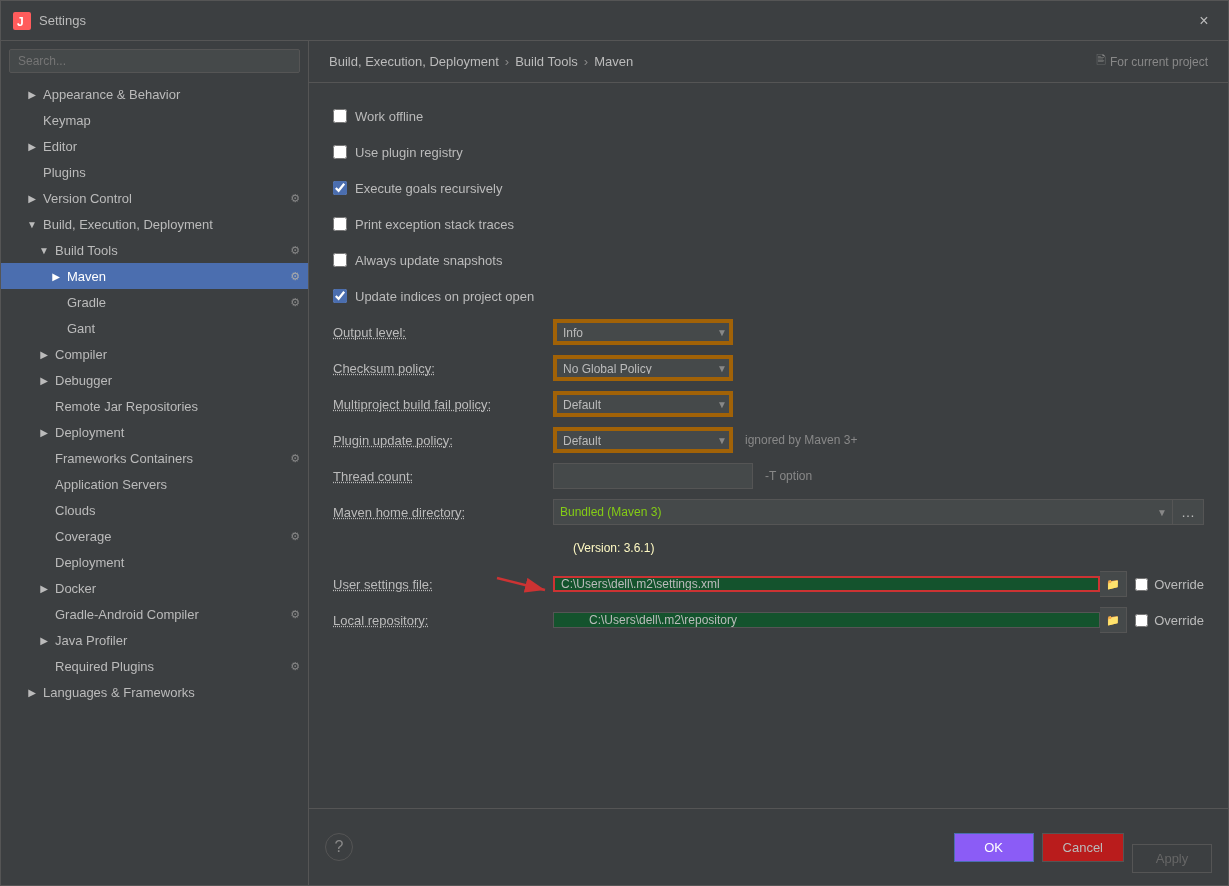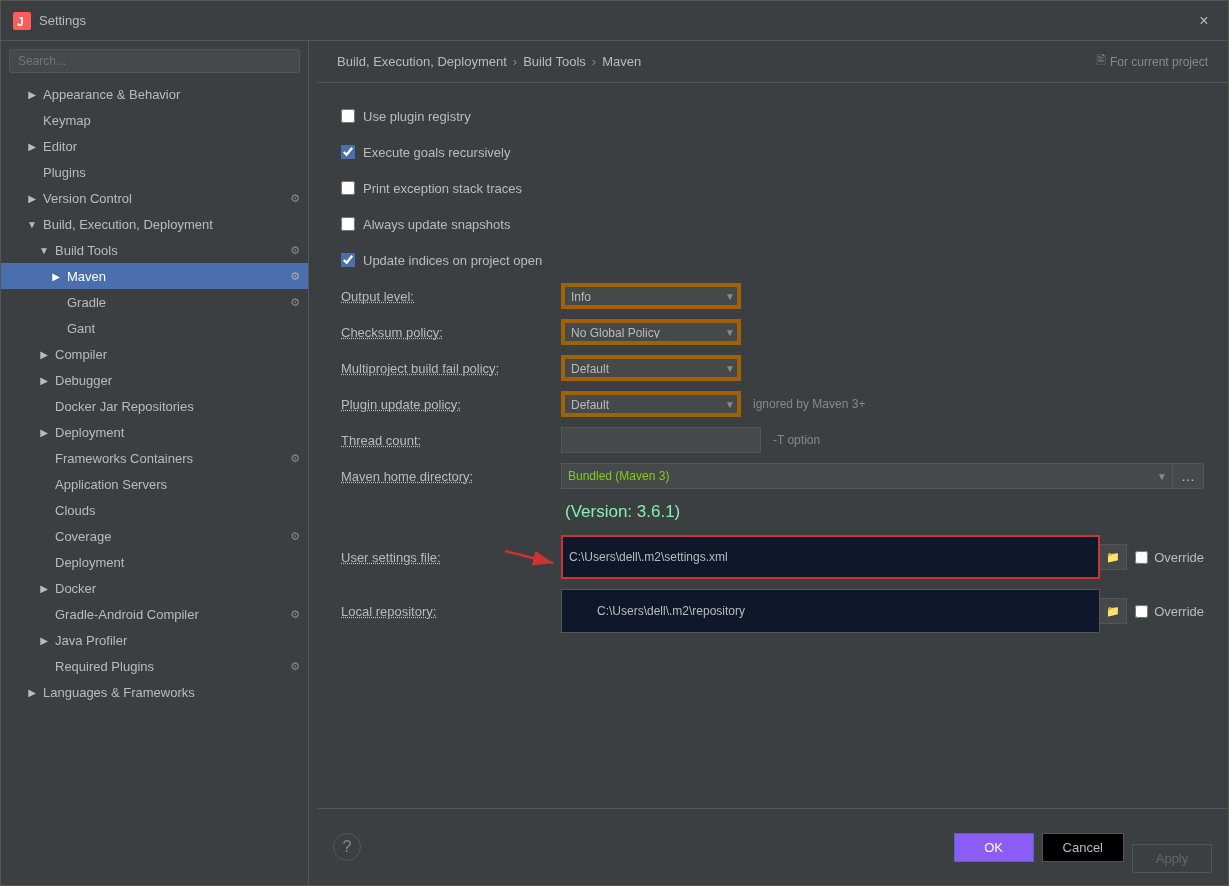--- a/index.html
+++ b/index.html
@@ -47,21 +47,20 @@
       width: 24px;
       height: 24px;
       display: flex;
       align-items: center;
       justify-content: center;
     }
     .content-area {
       display: flex;
       flex: 1;
       overflow: hidden;
-      gap: 8px;
     }
     
     .sidebar {
       width: 308px;
       background: #3c3f41;
       border-right: 1px solid #555;
       display: flex;
       flex-direction: column;
       flex-shrink: 0;
       overflow-y: auto;
@@ -197,26 +196,26 @@
       border: 1px solid #555;
       color: #bbbbbb;
       font-size: 12px;
       padding: 3px 6px;
       height: 26px;
       outline: none;
       flex: 1;
     }
     .file-text-input {
       flex: 1;
-      background: #0f172a;
+      background: #14532d;
       border: 1px solid #555;
       color: #bbbbbb;
       font-size: 12px;
       padding: 3px 6px;
-      height: 44px;
+      height: 16px;
       outline: none;
     }
     .file-text-input.highlighted {
       border: 2px solid #cc3333;
     }
     .browse-btn {
       background: #45494a;
       border: 1px solid #555;
       border-left: none;
       color: #bbbbbb;
@@ -227,23 +226,23 @@
       display: flex;
       align-items: center;
     }
     .override-row {
       display: flex;
       align-items: center;
       gap: 6px;
       margin-left: 8px;
     }
     .version-text {
-      color: #86efac;
-      font-size: 17px;
-      margin-left: 4px;
+      color: #fef9c3;
+      font-size: 12px;
+      margin-left: 20px;
     }
     .maven-home-select {
       flex: 1;
       background: #45494a;
       border: 1px solid #555;
       color: #84cc16;
       font-size: 12px;
       padding: 3px 24px 3px 6px;
       height: 26px;
       outline: none;
@@ -290,21 +289,21 @@
       align-items: center;
       justify-content: center;
       border-radius: 50%;
       border: 1px solid #555;
     }
     .btn {
       padding: 6px 20px;
       font-size: 13px;
       cursor: pointer;
       border: 1px solid #555;
-      background: #000000;
+      background: #b91c1c;
       color: #bbbbbb;
       min-width: 80px;
     }
     .btn.primary {
       background: #8b5cf6;
       border-color: #4b6eaf;
       color: #ffffff;
     }
     .btn.disabled {
       background: #3c3f41;
@@ -395,21 +394,21 @@
       <div class="sidebar-item indent2">
         <span class="arrow">▶</span>
         <span>Compiler</span>
       </div>
       <div class="sidebar-item indent2">
         <span class="arrow">▶</span>
         <span>Debugger</span>
       </div>
       <div class="sidebar-item indent2">
         <span class="arrow"></span>
-        <span>Docker Jar Repositories</span>
+        <span>Remote Jar Repositories</span>
       </div>
       <div class="sidebar-item indent2">
         <span class="arrow">▶</span>
         <span>Deployment</span>
       </div>
       <div class="sidebar-item indent2">
         <span class="arrow"></span>
         <span>Frameworks Containers</span>
         <span class="icon-right">⚙</span>
       </div>
@@ -463,20 +462,26 @@
         <span class="breadcrumb-sep">›</span>
         <span class="breadcrumb-current">Maven</span>
         <div class="breadcrumb-project">
           <span>🖹</span>
           <span>For current project</span>
         </div>
       </div>
 
       <div class="settings-content">
 
+        <div class="settings-row">
+          <label class="checkbox-label">
+            <input type="checkbox" class="checkbox-input" style="">
+            <span>Work offline</span>
+          </label>
+        </div>
         <div class="settings-row">
           <label class="checkbox-label">
             <input type="checkbox" class="checkbox-input" style="">
             <span>Use plugin registry</span>
           </label>
         </div>
         <div class="settings-row">
           <label class="checkbox-label">
             <input type="checkbox" class="checkbox-input" checked="" style="">
             <span>Execute goals recursively</span>

